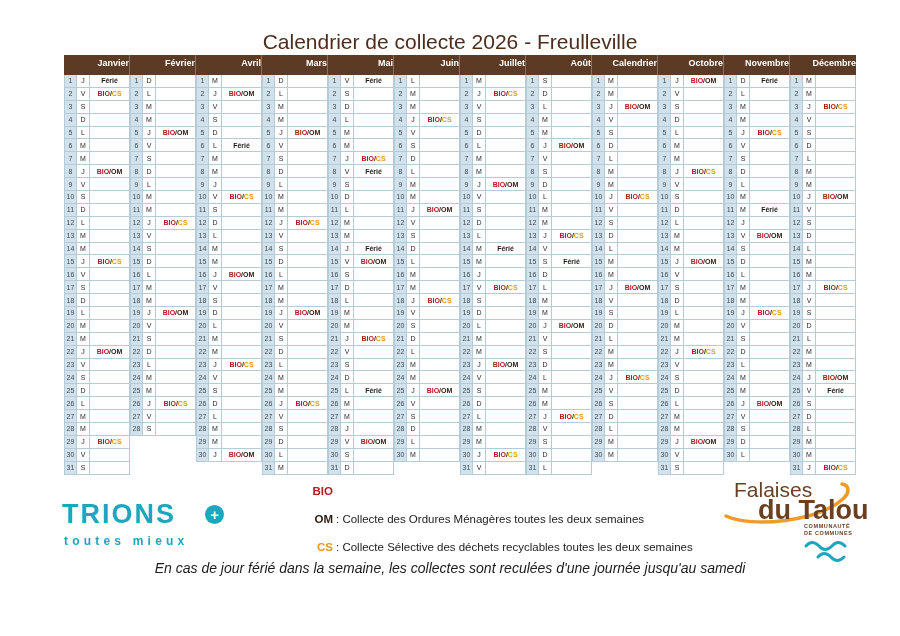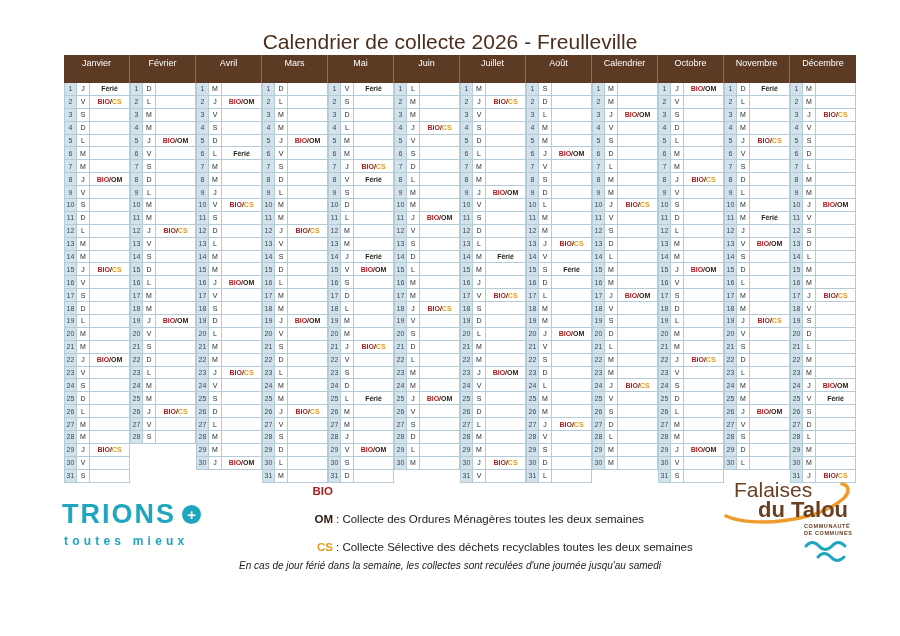--- a/index.html
+++ b/index.html
@@ -1,50 +1,50 @@
 <!DOCTYPE html>
 <html style="--c-title: #4d2e1d; --c-header-bg: #5d3a24; --c-daynum-bg: #d2e2ec; --c-grid-border: #b5cbd8; --c-bio: #ab1e22; --c-om: #2b1a10; --c-cs: #e29a20; --c-ferie: #1d1d1b; --c-teal: #1ea6bf; --c-brown: #6a4023; --c-orange: #ee9b2c;"><head>
 <meta charset="utf-8">
 <style>
   *{box-sizing:border-box;}
   html,body{margin:0;padding:0;}
   body{width:900px;height:636px;position:relative;background:#ffffff;font-family:"Liberation Sans",sans-serif;overflow:hidden;}
   .title{position:absolute;top:16px;left:0;width:100%;text-align:center;font-size:21px;font-weight:normal;color:var(--c-title,#4d2e1d);}
   .calendar{position:absolute;top:55px;left:64px;display:flex;}
   .month{width:66px;}
-  .month-header{height:28px;line-height:17px;background:var(--c-header-bg,#5d3a24);color:#fff;font-size:9px;font-weight:normal;text-align:center;border-right:1px solid rgba(255,255,255,.28);white-space:nowrap;overflow:hidden;}
+  .month-header{height:20px;line-height:17px;background:var(--c-header-bg,#5d3a24);color:#fff;font-size:9px;font-weight:bold;text-align:right;border-right:1px solid rgba(255,255,255,.28);white-space:nowrap;overflow:hidden;}
   .month:last-child .month-header{border-right:none;}
   .drow{display:flex;height:12.9px;}
   .cell{border-bottom:1px solid var(--c-grid-border,#b5cbd8);border-right:1px solid var(--c-grid-border,#b5cbd8);display:flex;align-items:center;justify-content:center;overflow:hidden;}
   .drow:first-child .cell{border-top:1px solid var(--c-grid-border,#b5cbd8);}
   .num{width:13px;background:var(--c-daynum-bg,#d2e2ec);border-left:1px solid var(--c-grid-border,#b5cbd8);font-size:7px;color:#3c4b55;}
   .let{width:13px;font-size:7px;color:#2a2a2a;background:#fff;}
   .ann{width:40px;font-size:7px;font-weight:bold;background:#fff;}
   .ann b{font-weight:bold;}
   .ferie{color:var(--c-ferie,#1d1d1b);}
   .bio{color:var(--c-bio,#ab1e22);}
   .om{color:var(--c-om,#2b1a10);}
   .cs{color:var(--c-cs,#e29a20);}
   .sep{color:var(--c-om,#2b1a10);}
   .legend{position:absolute;left:303px;top:485px;}
   .legend-line{display:flex;align-items:baseline;margin-bottom:16px;font-size:11.5px;color:#1c1c1c;}
   .lg-label{min-width:30px;text-align:right;font-weight:bold;margin-right:3px;}
   .lg-label.c-bio{color:var(--c-bio,#ab1e22);}
   .lg-label.c-om{color:var(--c-om,#2b1a10);}
   .lg-label.c-cs{color:var(--c-cs,#e29a20);}
-  .note{position:absolute;top:560px;left:0;width:100%;text-align:center;font-size:10px;font-style:italic;color:#1c1c1c;}
+  .note{position:absolute;top:560px;left:0;width:100%;text-align:center;font-size:14px;font-style:italic;color:#1c1c1c;}
   .trions{position:absolute;left:62px;top:499px;}
-  .trions-row{display:flex;align-items:center;}
+  .trions-row{display:flex;align-items:center;gap:23px;}
   .trions-text{font-size:27px;font-weight:bold;letter-spacing:2px;color:var(--c-teal,#1ea6bf);}
   .trions-plus{width:19px;height:19px;border-radius:50%;background:var(--c-teal,#1ea6bf);color:#fff;display:flex;align-items:center;justify-content:center;font-size:15px;font-weight:bold;margin-left:6px;}
   .trions-sub{margin-top:4px;margin-left:2px;font-size:12px;font-weight:bold;letter-spacing:4.2px;color:var(--c-teal,#1ea6bf);}
   .falaises{position:absolute;right:26px;top:472px;width:152px;height:95px;}
   .fal-swoosh{position:absolute;top:0;left:0;}
   .fal-line1{position:relative;font-size:21px;font-weight:normal;color:var(--c-brown,#6a4023);margin:8px 0 0 12px;line-height:20px;}
-  .fal-line2{position:relative;font-size:22px;font-weight:bold;color:var(--c-brown,#6a4023);margin-left:36px;line-height:20px;}
+  .fal-line2{position:relative;font-size:27px;font-weight:bold;color:var(--c-brown,#6a4023);margin-left:36px;line-height:20px;}
   .fal-sub{position:relative;margin:3px 0 0 82px;font-size:5.5px;line-height:6.5px;letter-spacing:0.6px;font-weight:bold;color:var(--c-brown,#6a4023);}
 </style>
 </head>
 <body>
 
 <h1 class="title">Calendrier de collecte 2026 - Freulleville</h1>
 
 <div class="calendar" id="calendar">
     <div class="month">
       <div class="month-header">Janvier</div>

